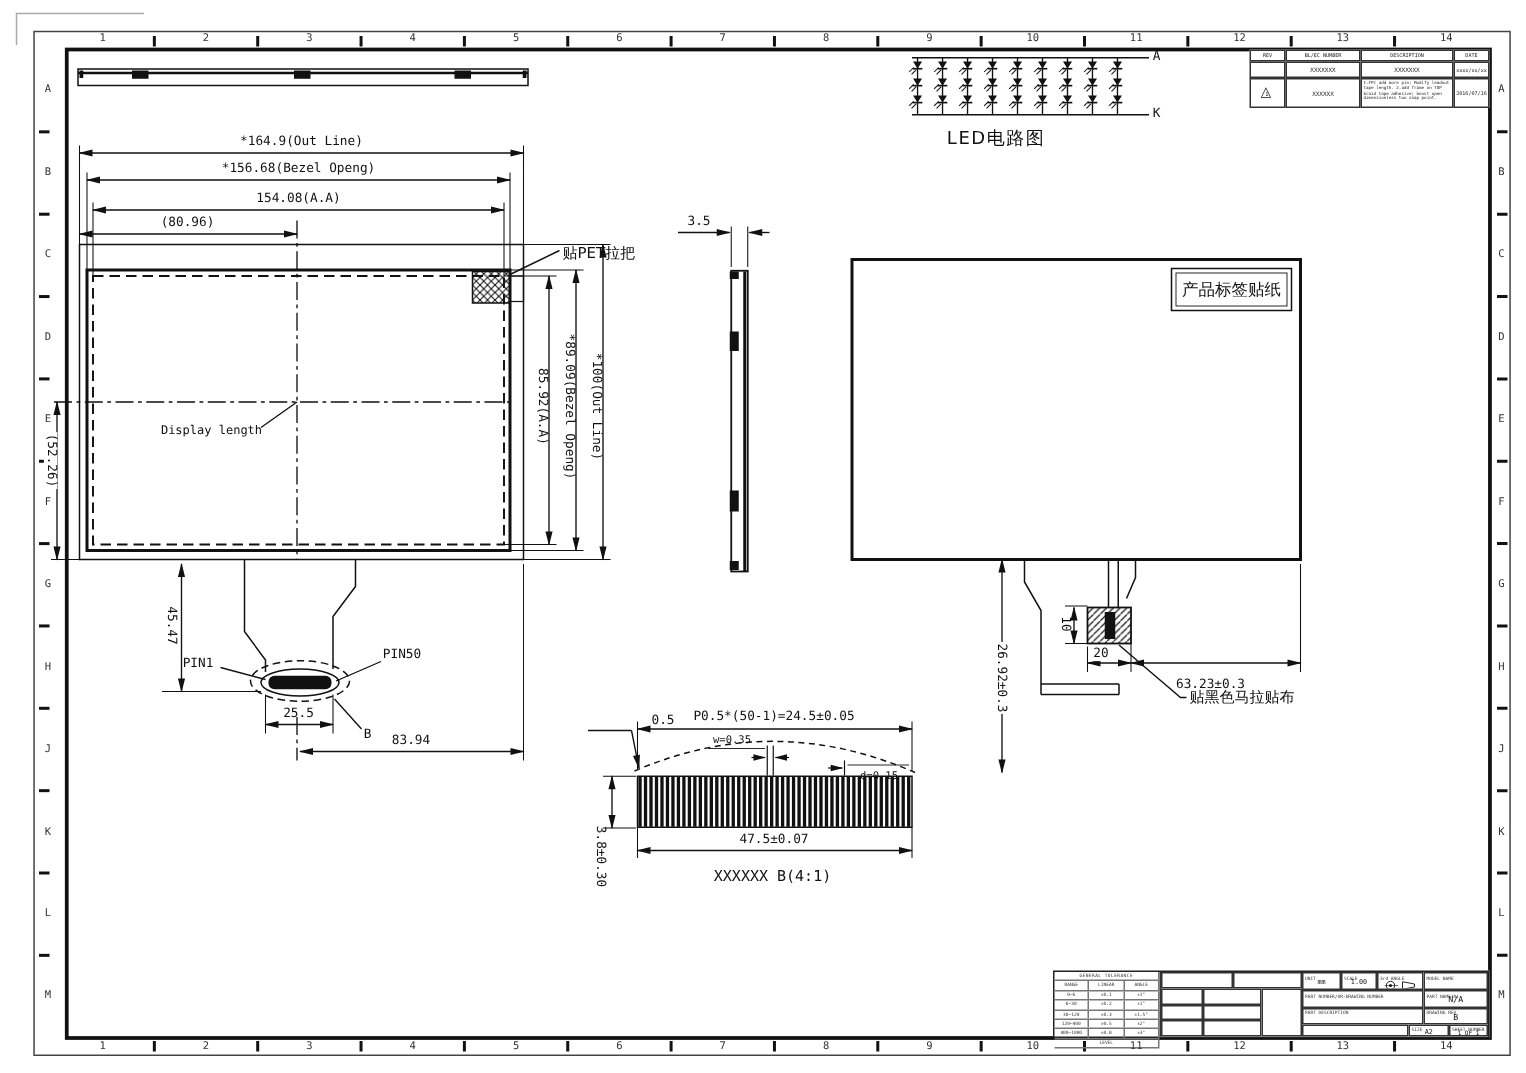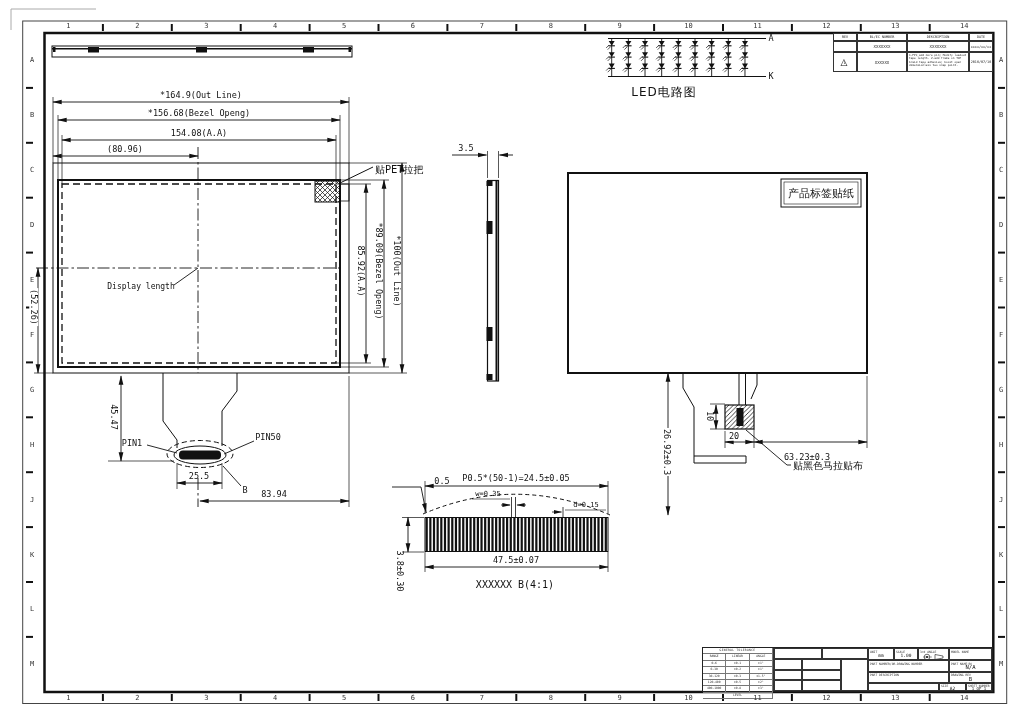--- a/index.html
+++ b/index.html
@@ -340,21 +340,21 @@
   <span class="t c" style="left:807px;top:457px;">63.23±0.3</span>
   <span class="t l cjk f10" style="left:793px;top:466px;">贴黑色马拉贴布</span>
 
   <span class="t c" style="left:771px;top:38px;">A</span>
   <span class="t c" style="left:771px;top:76px;">K</span>
   <span class="t c cjk f12" style="left:664px;top:92px;letter-spacing:1px;">LED电路图</span>
 
   <span class="t c" style="left:402px;top:481px;margin-left:40px;">0.5</span>
   <span class="t c" style="left:516px;top:478px;">P0.5*(50-1)=24.5±0.05</span>
   <span class="t c f7" style="left:488px;top:494px;">w=0.35</span>
-  <span class="t c f7" style="left:586px;top:505px;text-align:center;">d=0.15</span>
+  <span class="t c f7" style="left:586px;top:518px;text-align:center;">d=0.15</span>
   <span class="t c" style="left:516px;top:560px;">47.5±0.07</span>
   <span class="t v" style="left:400px;top:571px;">3.8±0.30</span>
   <span class="t c f10" style="left:515px;top:585px;">XXXXXX B(4:1)</span>
 
   <div id="rev-table">
     <div class="rt-c" style="left:0;top:0;width:24px;height:8px;">
         <span class="rt-t">REV</span>
       </div>
     <div class="rt-c" style="left:24px;top:0;width:50px;height:8px;">
         <span class="rt-t">BL/EC NUMBER</span>

